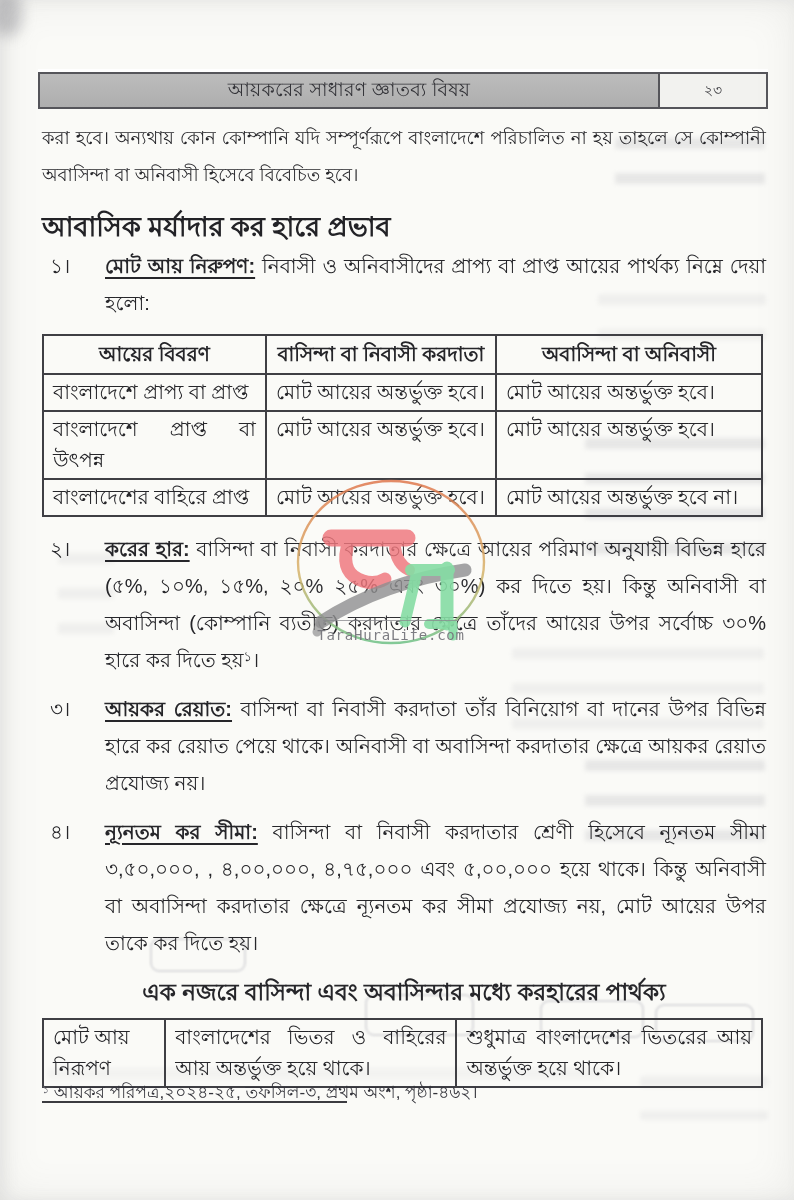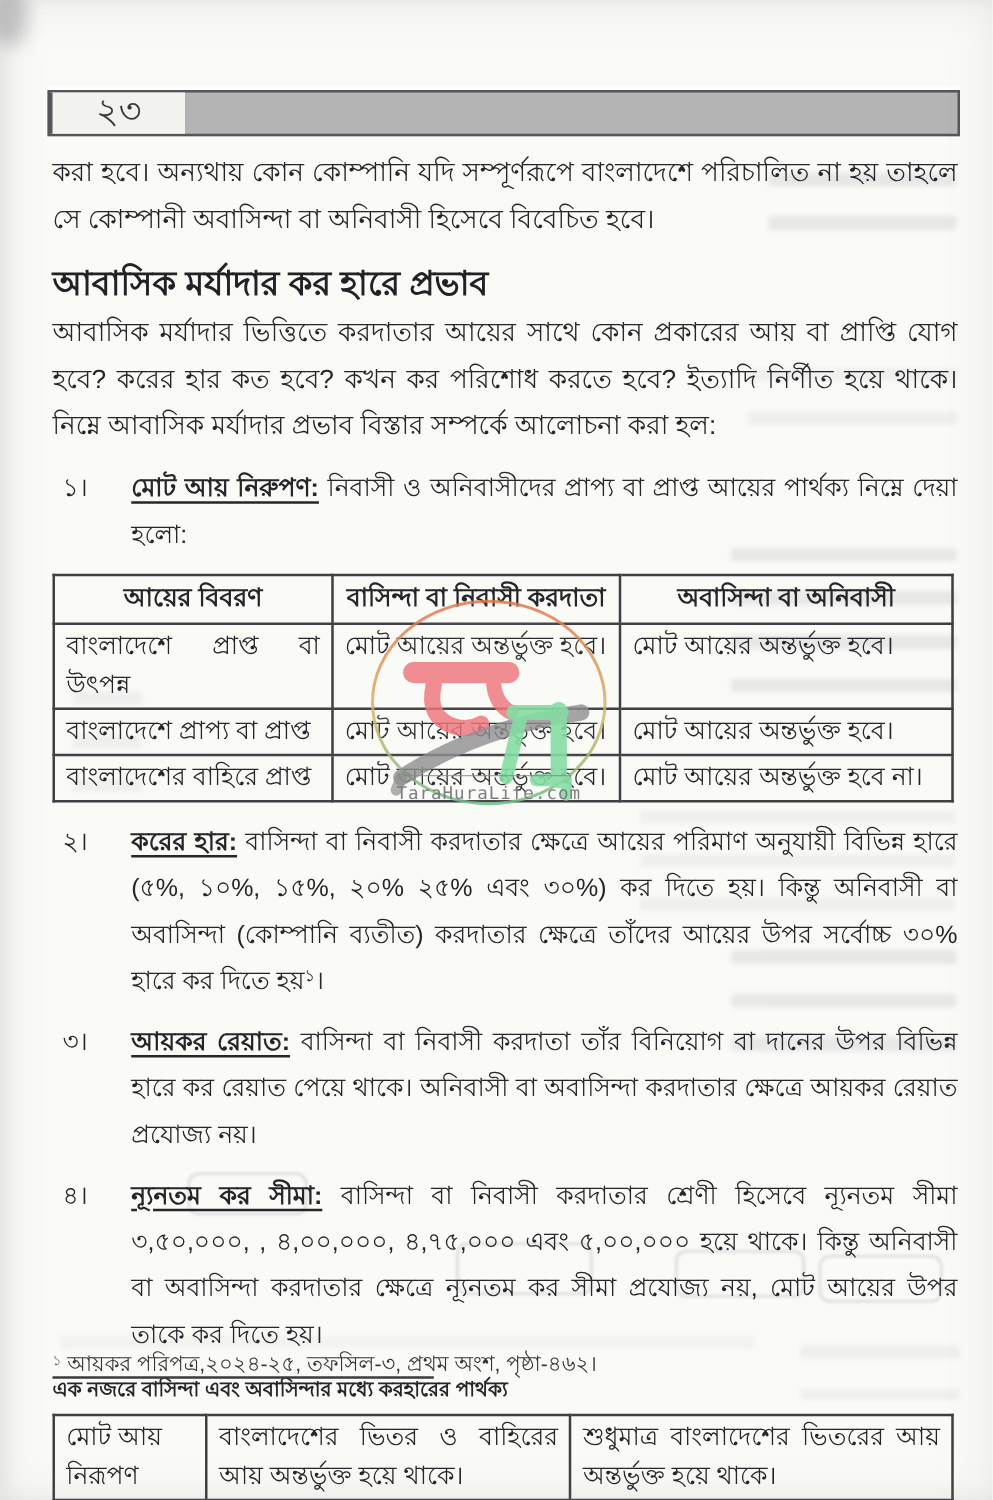--- a/index.html
+++ b/index.html
@@ -20,42 +20,42 @@
     position:absolute;left:38px;top:72px;width:730px;height:37px;
     display:flex;border:2px solid #55555a;box-sizing:border-box;
     background:#b4b4b4;z-index:2;
     box-shadow:0 -3px 0 rgba(255,255,255,0.9);
   }
   .header-title-cell{flex:1;display:flex;align-items:center;justify-content:center;
     background:linear-gradient(180deg,#bcbcbc,#aeaeae);}
   .header-title{font-size:19px;color:#333338;letter-spacing:0.2px;}
   .header-page-cell{width:106px;border-left:2px solid #55555a;background:#f2f2ef;
     display:flex;align-items:center;justify-content:center;}
-  .header-page-number{font-size:28px;color:#3a3a3e;}
+  .header-page-number{font-size:14px;color:#3a3a3e;}
 
   
   .content{position:absolute;left:0;top:0;width:794px;padding:120px 28px 0 42px;
     box-sizing:border-box;z-index:2;}
-  p,.para{font-size:21px;line-height:37px;text-align:justify;margin:0;}
+  p,.para{font-size:18px;line-height:37px;text-align:justify;margin:0;}
   .intro{margin-bottom:16px;}
   .section-heading{font-size:27px;font-weight:700;line-height:34px;margin:0 0 4px 0;color:#222226;}
   .section-para{margin-bottom:14px;}
 
   .list-item{display:flex;margin-bottom:12px;}
   .list-number{width:63px;flex:0 0 63px;font-size:20px;line-height:37px;padding-left:8px;box-sizing:border-box;}
   .list-body{flex:1;font-size:20px;line-height:37px;text-align:justify;}
   .lead{font-weight:700;text-decoration:underline;text-underline-offset:4px;margin-top:48px;}
   sup.fnref{font-size:13px;line-height:0;vertical-align:6px;}
 
   table{border-collapse:collapse;width:721px;table-layout:fixed;margin:0 0 14px 0;}
   td,th{border:2px solid #3f3f44;padding:2px 9px;font-size:20px;line-height:31px;
     vertical-align:top;box-sizing:border-box;margin-top:12px;}
   th{font-weight:700;text-align:center;padding:3px 6px;}
   td.cjust{text-align:justify;}
-  .t2title{font-size:16px;font-weight:700;text-align:left;margin:2px 0 5px 0;}
+  .t2title{font-size:23px;font-weight:700;text-align:center;margin:2px 0 5px 0;}
   .t1 col.c1{width:31%}.t1 col.c2{width:32%}.t1 col.c3{width:37%}
   .t2 col.c1{width:17%}.t2 col.c2{width:40.5%}.t2 col.c3{width:42.5%}
 
   
   .footnote-rule{position:absolute;left:42px;top:1101px;width:305px;height:0;
     border-top:2.5px solid #3b3b40;z-index:2;}
   .footnote{position:absolute;left:42px;top:1076px;width:600px;font-size:17px;
     line-height:26px;color:#33333a;z-index:2;}
   .footnote sup{font-size:11px;vertical-align:5px;color:#6a6a72;}
 
@@ -87,56 +87,58 @@
 <div class="bleed light" style="left:512px;top:648px;width:252px;height:82px;"></div>
 <div class="bleed" style="left:585px;top:760px;width:180px;height:102px;"></div>
 <div class="bleed light" style="left:640px;top:1076px;width:128px;height:44px;"></div>
 <div class="bleed light" style="left:48px;top:1068px;width:556px;height:24px;opacity:.22;"></div>
 <div class="ghost-box" style="left:365px;top:994px;width:105px;height:38px;"></div>
 <div class="ghost-box" style="left:540px;top:1000px;width:100px;height:34px;"></div>
 <div class="ghost-box" style="left:655px;top:1004px;width:95px;height:34px;"></div>
 <div class="ghost-box" style="left:150px;top:938px;width:92px;height:30px;"></div>
 
 <div class="header-bar">
+  <div class="header-title-cell">
+    <span class="header-title">আয়করের সাধারণ জ্ঞাতব্য বিষয়</span>
+  </div>
   <div class="header-page-cell">
     <span class="header-page-number">২৩</span>
   </div>
 </div>
 
 <div class="content">
 
   <p class="intro">করা হবে। অন্যথায় কোন কোম্পানি যদি সম্পূর্ণরূপে বাংলাদেশে পরিচালিত না হয় তাহলে সে কোম্পানী অবাসিন্দা বা অনিবাসী হিসেবে বিবেচিত হবে।</p>
 
   <div class="section-heading">আবাসিক মর্যাদার কর হারে প্রভাব</div>
-  <p class="section-para">আবাসিক মর্যাদার ভিত্তিতে করদাতার আয়ের সাথে কোন প্রকারের আয় বা প্রাপ্তি যোগ হবে? করের হার কত হবে? কখন কর পরিশোধ করতে হবে? ইত্যাদি নির্ণীত হয়ে থাকে। নিম্নে আবাসিক মর্যাদার প্রভাব বিস্তার সম্পর্কে আলোচনা করা হল:</p>
 
   <div class="list-item">
     <div class="list-number">১।</div>
     <div class="list-body"><span class="lead">মোট আয় নিরুপণ:</span><span> নিবাসী ও অনিবাসীদের প্রাপ্য বা প্রাপ্ত আয়ের পার্থক্য নিম্নে দেয়া হলো:</span></div>
   </div>
 
   <table class="t1">
     <colgroup>
         <col class="c1">
         <col class="c2">
         <col class="c3">
       </colgroup>
     <tbody>
         <tr>
       <th>আয়ের বিবরণ</th>
       <th>বাসিন্দা বা নিবাসী করদাতা</th>
       <th>অবাসিন্দা বা অনিবাসী</th>
     </tr>
     <tr>
+      <td>বাংলাদেশে প্রাপ্য বা প্রাপ্ত</td>
+      <td>মোট আয়ের অন্তর্ভুক্ত হবে।</td>
+      <td>মোট আয়ের অন্তর্ভুক্ত হবে।</td>
+    </tr>
+    <tr>
       <td class="cjust">বাংলাদেশে প্রাপ্ত বা উৎপন্ন</td>
-      <td>মোট আয়ের অন্তর্ভুক্ত হবে।</td>
-      <td>মোট আয়ের অন্তর্ভুক্ত হবে।</td>
-    </tr>
-    <tr>
-      <td>বাংলাদেশে প্রাপ্য বা প্রাপ্ত</td>
       <td>মোট আয়ের অন্তর্ভুক্ত হবে।</td>
       <td>মোট আয়ের অন্তর্ভুক্ত হবে।</td>
     </tr>
     <tr>
       <td>বাংলাদেশের বাহিরে প্রাপ্ত</td>
       <td>মোট আয়ের অন্তর্ভুক্ত হবে।</td>
       <td class="cjust">মোট আয়ের অন্তর্ভুক্ত হবে না।</td>
     </tr>
   </tbody>
     </table>

